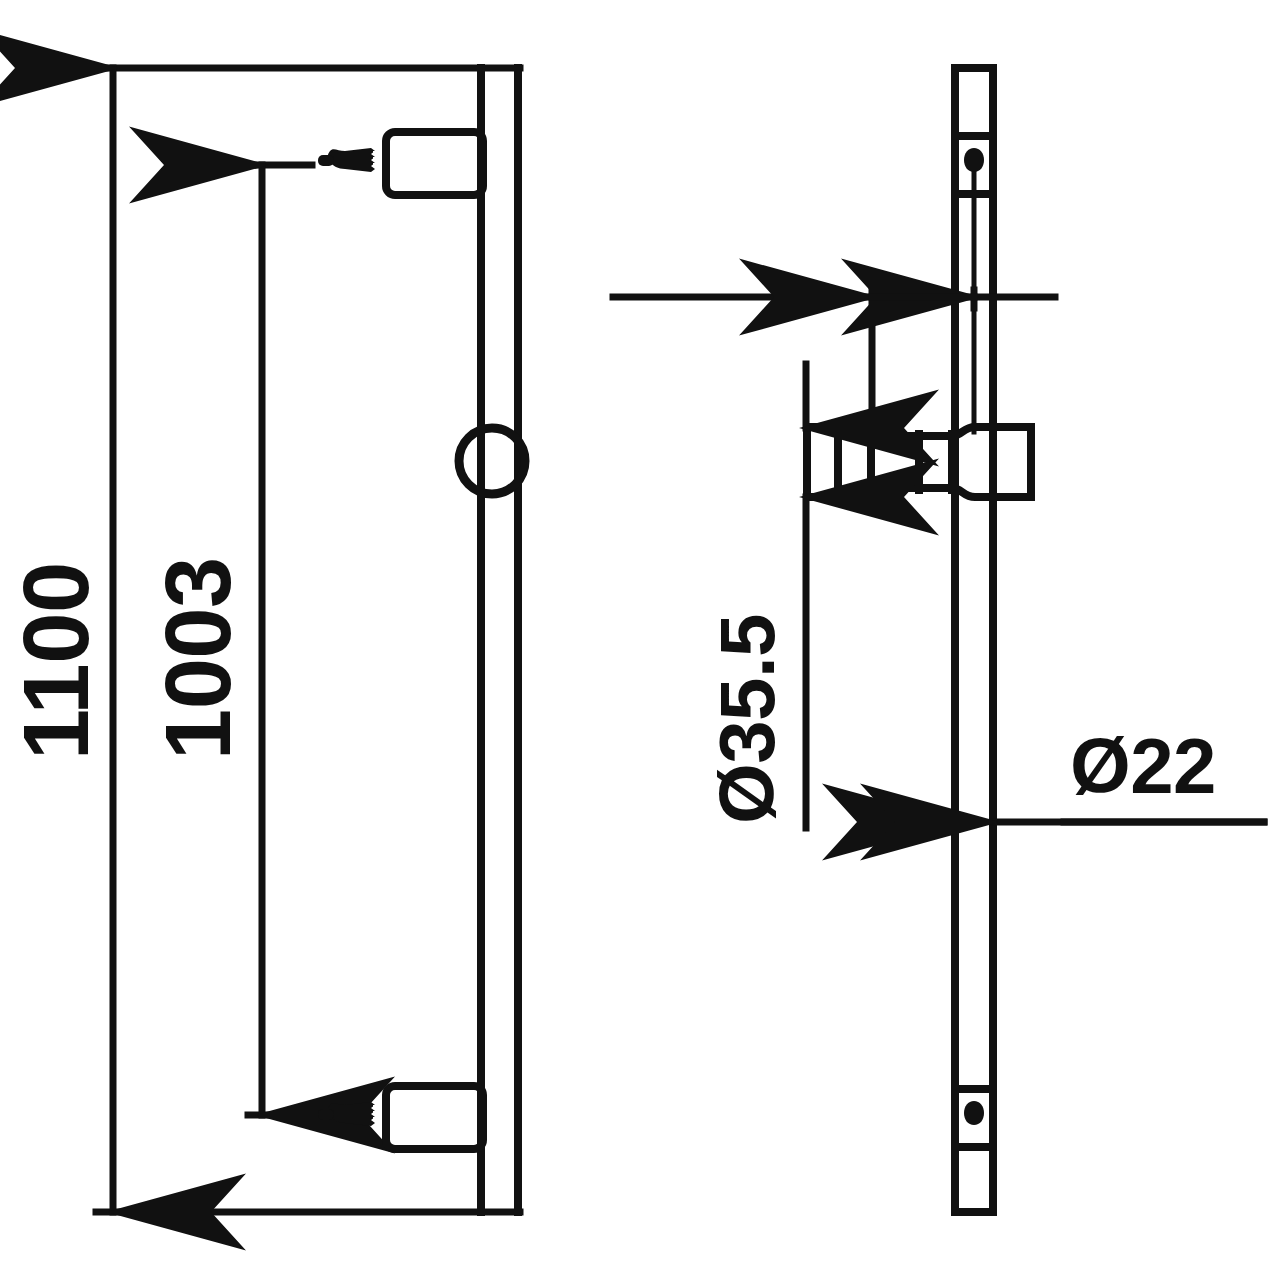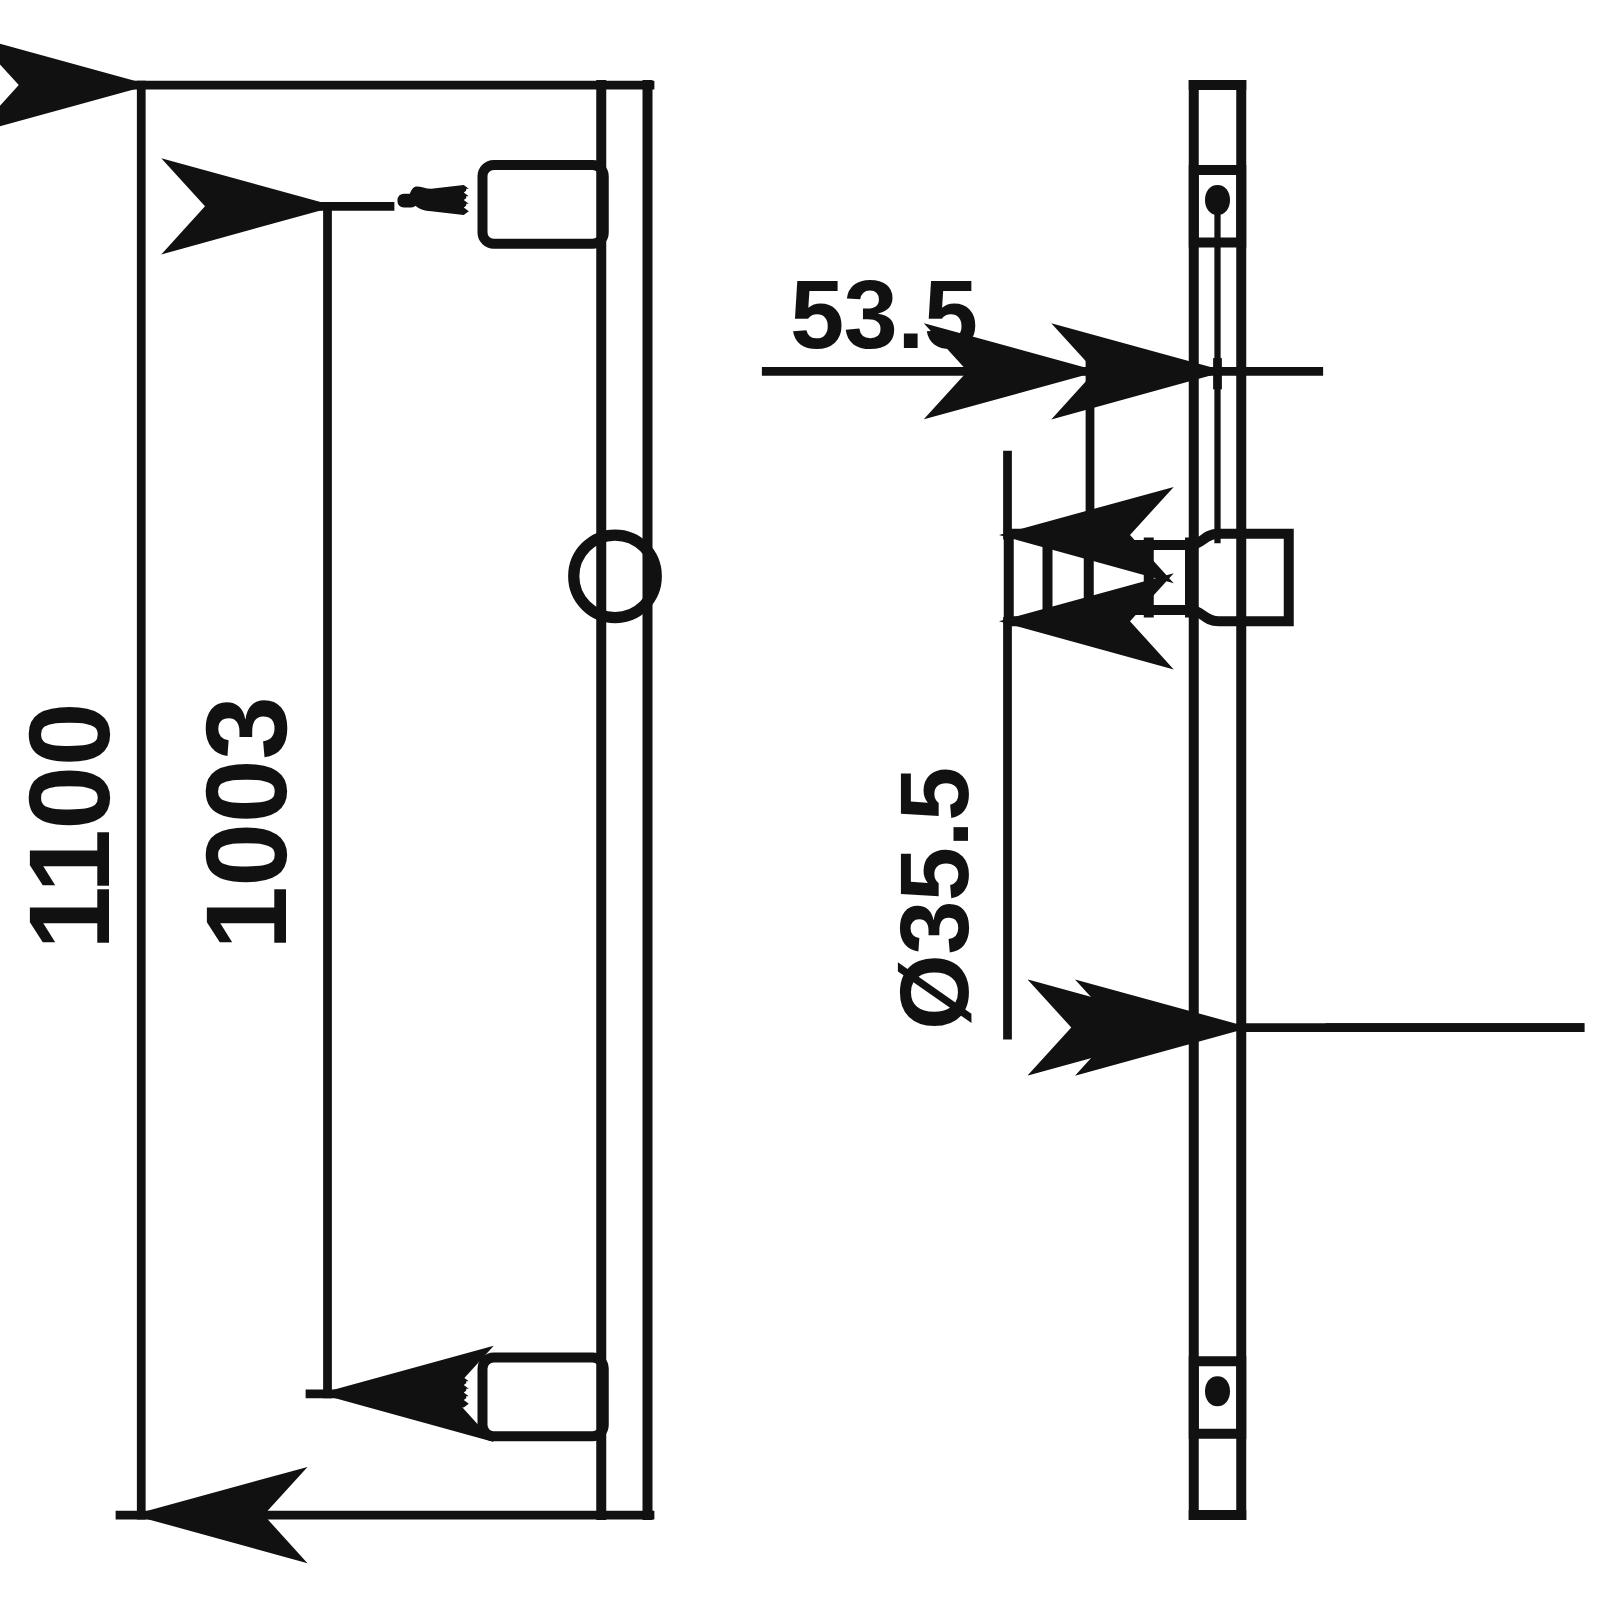--- a/index.html
+++ b/index.html
@@ -173,18 +173,18 @@
         <line x1="1264" y1="822" x2="993" y2="822" stroke-width="7" marker-end="url(#arrLeft)"></line>
         <line x1="1064" y1="822" x2="1264" y2="822" stroke-width="7"></line>
       </g>
     </g>
   </svg>
 
   <div class="dimlabel vert big" style="left: 10px; top: 760px;">1100</div>
 
   <div class="dimlabel vert big" style="left: 152px; top: 760px;">1003</div>
 
-  <div class="dimlabel med" style="left: 632px; top: 212px;">53.5</div>
 
   <div class="dimlabel vert med" style="left: 708px; top: 824px;">Ø35.5</div>
 
+  <div class="dimlabel med" style="left: 1070px; top: 727px;">Ø22</div>
 
 </div>
 
 </body></html>

